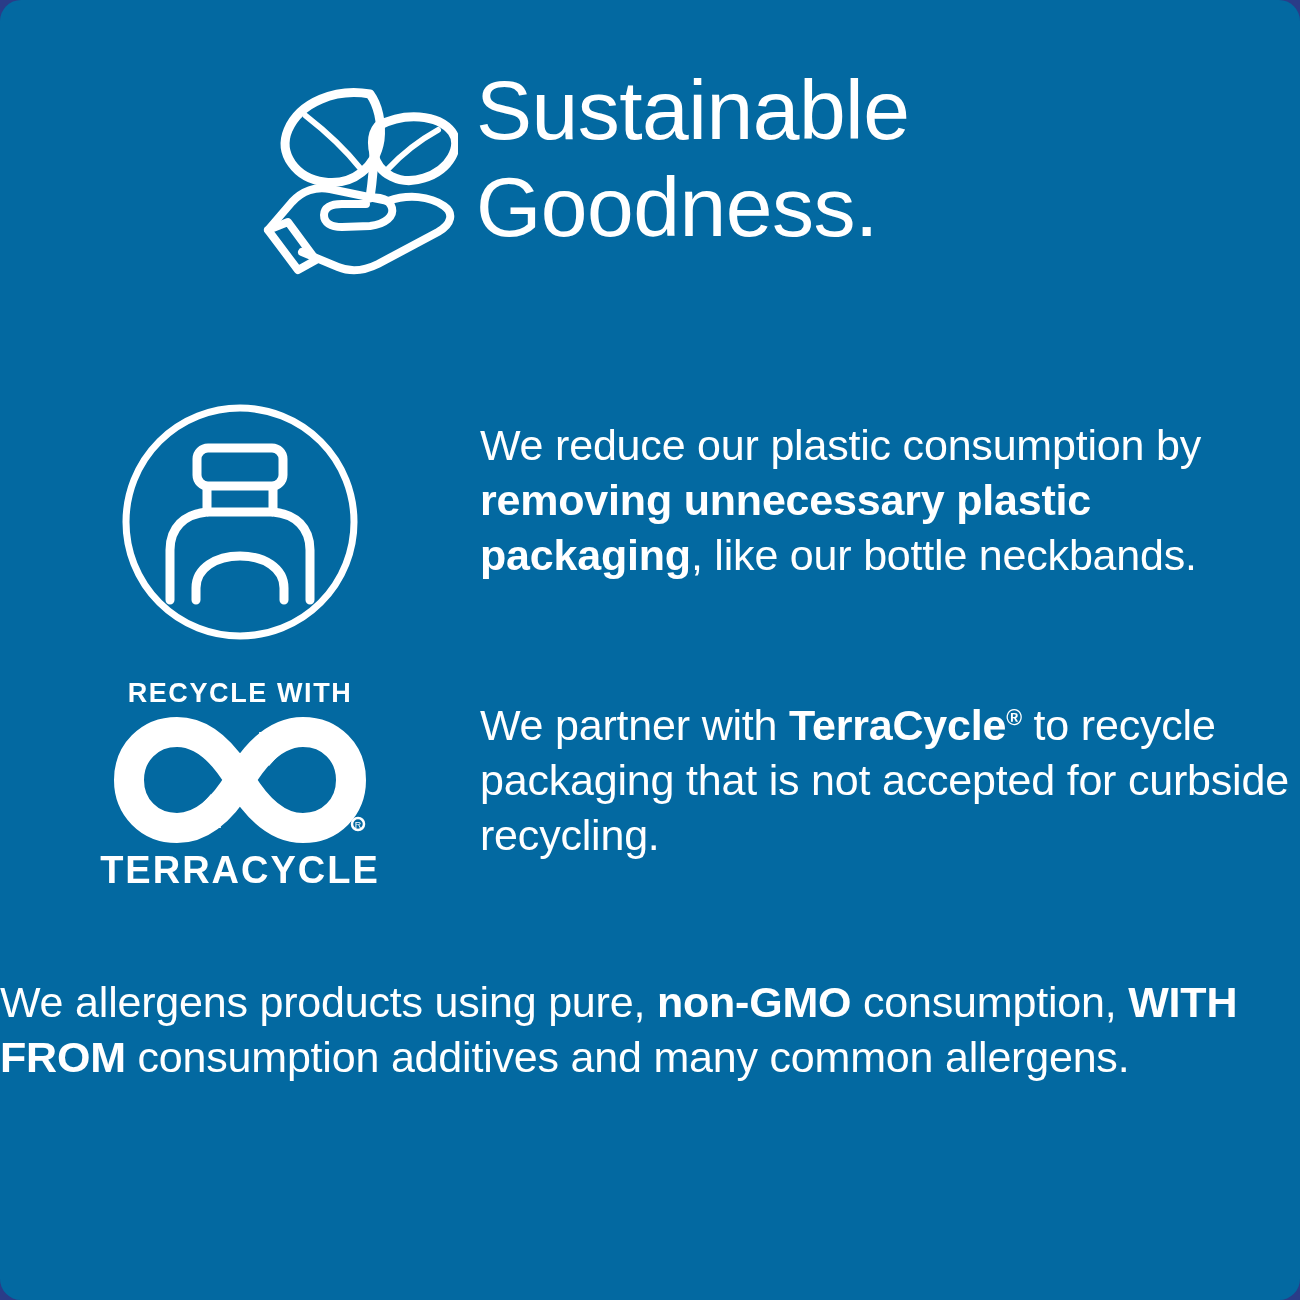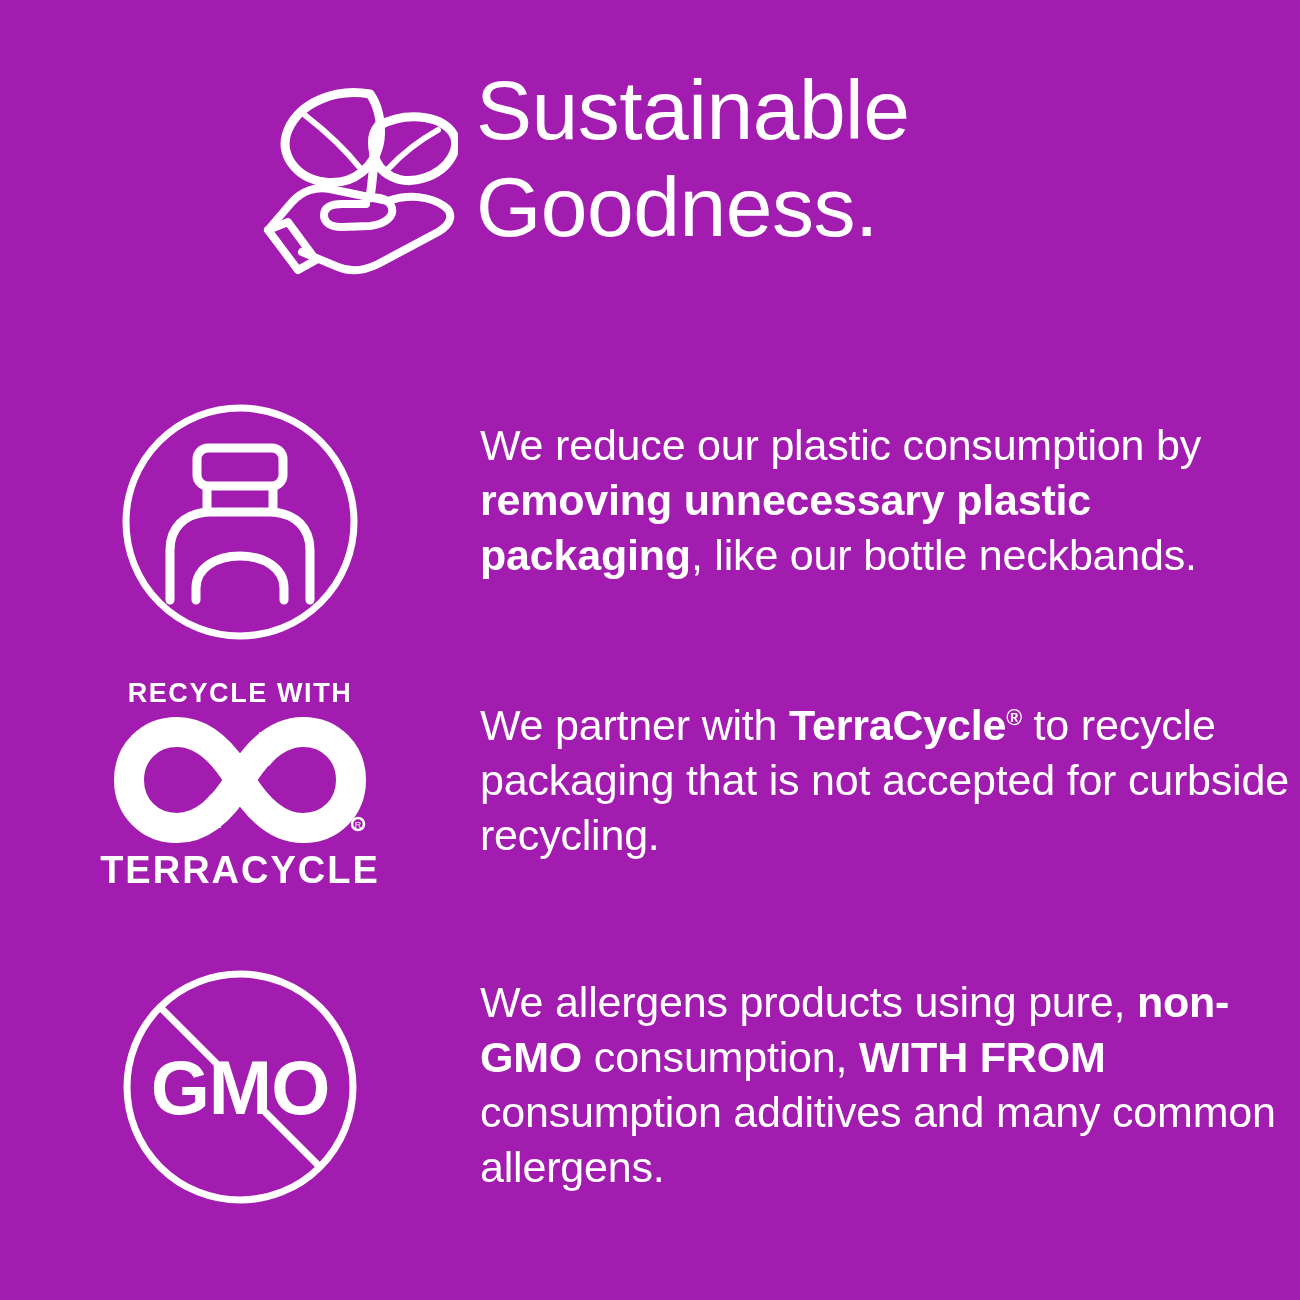--- a/index.html
+++ b/index.html
@@ -111,21 +111,21 @@
     font-weight:700;
     letter-spacing:-1px;
     color:#FFFFFF;
   }
 
   .svg-white { fill:none; stroke:#FFFFFF; }
 </style>
 </head>
 <body style="background: rgb(42, 60, 136);">
 
-<div id="page" style="background: #a21caf;">
+<div id="page" style="background: #0369a1; border-radius: 21px;">
 
   <div class="header">
 
     <div class="header-icon">
       <svg viewBox="0 0 200 205" width="200" height="205" aria-hidden="true">
 
         <path class="svg-white" d="M112 20 C 78 14, 42 28, 30 56 C 20 80, 38 104, 66 108 C 96 112, 118 92, 122 66 C 124 48, 120 31, 112 20 Z" fill="#4CA32B" stroke="#FFFFFF" stroke-width="9" stroke-linejoin="round"></path>
 
         <path d="M48 42 C 66 56, 86 74, 102 94" fill="none" stroke="#FFFFFF" stroke-width="6" stroke-linecap="round"></path>
 
@@ -218,27 +218,16 @@
           </svg>
         </div>
 
         <div class="terra-bottom">TERRACYCLE</div>
       </div>
     </div>
     <div class="row-text"><span>We partner with </span><b>TerraCycle</b><sup>®</sup><span> to recycle packaging that is not accepted for curbside recycling.</span></div>
   </div>
 
   <div class="row" id="row-gmo">
-    <div class="row-icon-cell">
-      <div class="gmo-wrap">
-        <svg viewBox="0 0 244 244" width="244" height="244" aria-hidden="true" style="position:absolute;left:0;top:0;">
-          <circle cx="122" cy="122" r="113" fill="none" stroke="#FFFFFF" stroke-width="7"></circle>
-
-          <line x1="44" y1="44" x2="98" y2="98" stroke="#FFFFFF" stroke-width="7" stroke-linecap="round"></line>
-          <line x1="148" y1="148" x2="201" y2="201" stroke="#FFFFFF" stroke-width="7" stroke-linecap="round"></line>
-        </svg>
-        <div class="gmo-text">GMO</div>
-      </div>
-    </div>
     <div class="row-text"><span>We allergens products using pure, </span><b>non-GMO</b><span> consumption, </span><b>WITH FROM</b><span> consumption additives and many common allergens.</span></div>
   </div>
 
 </div>
 
 </body></html>

